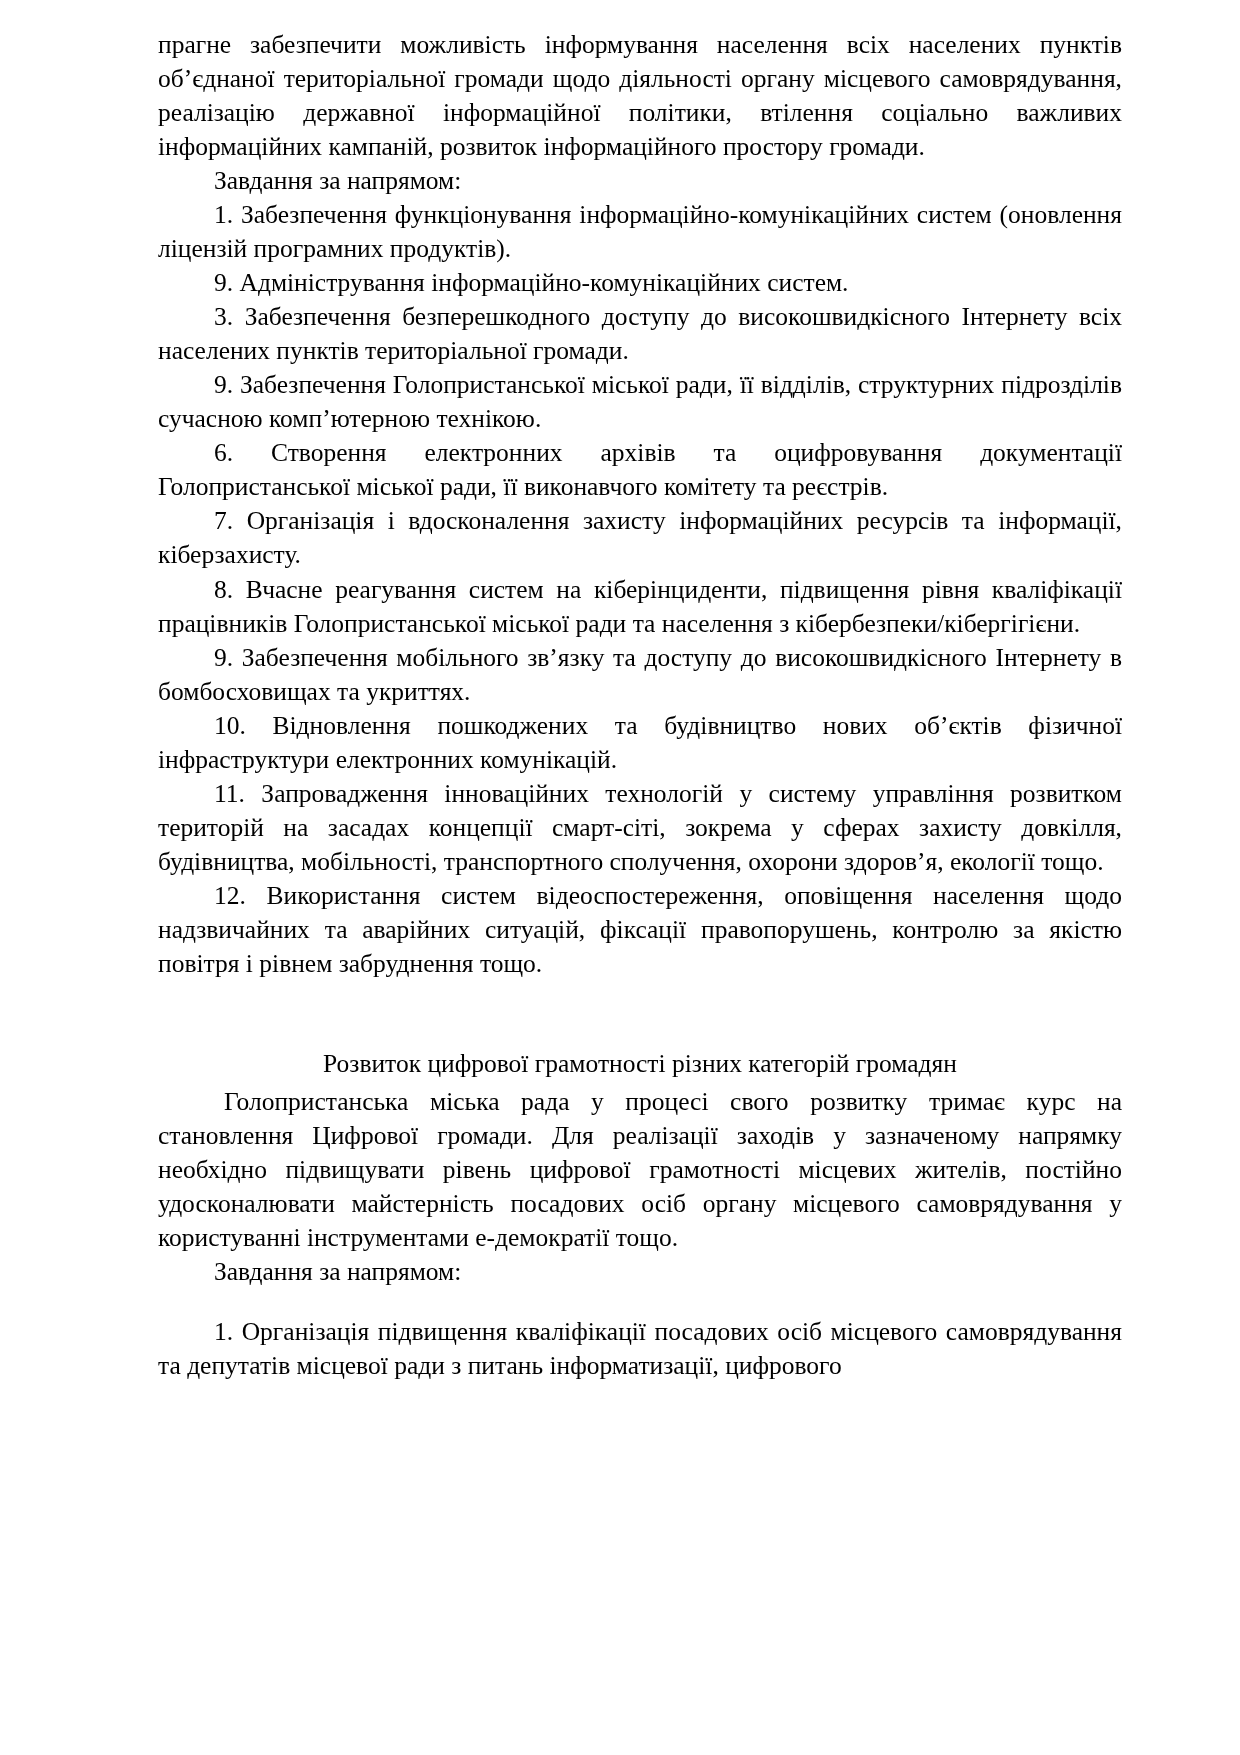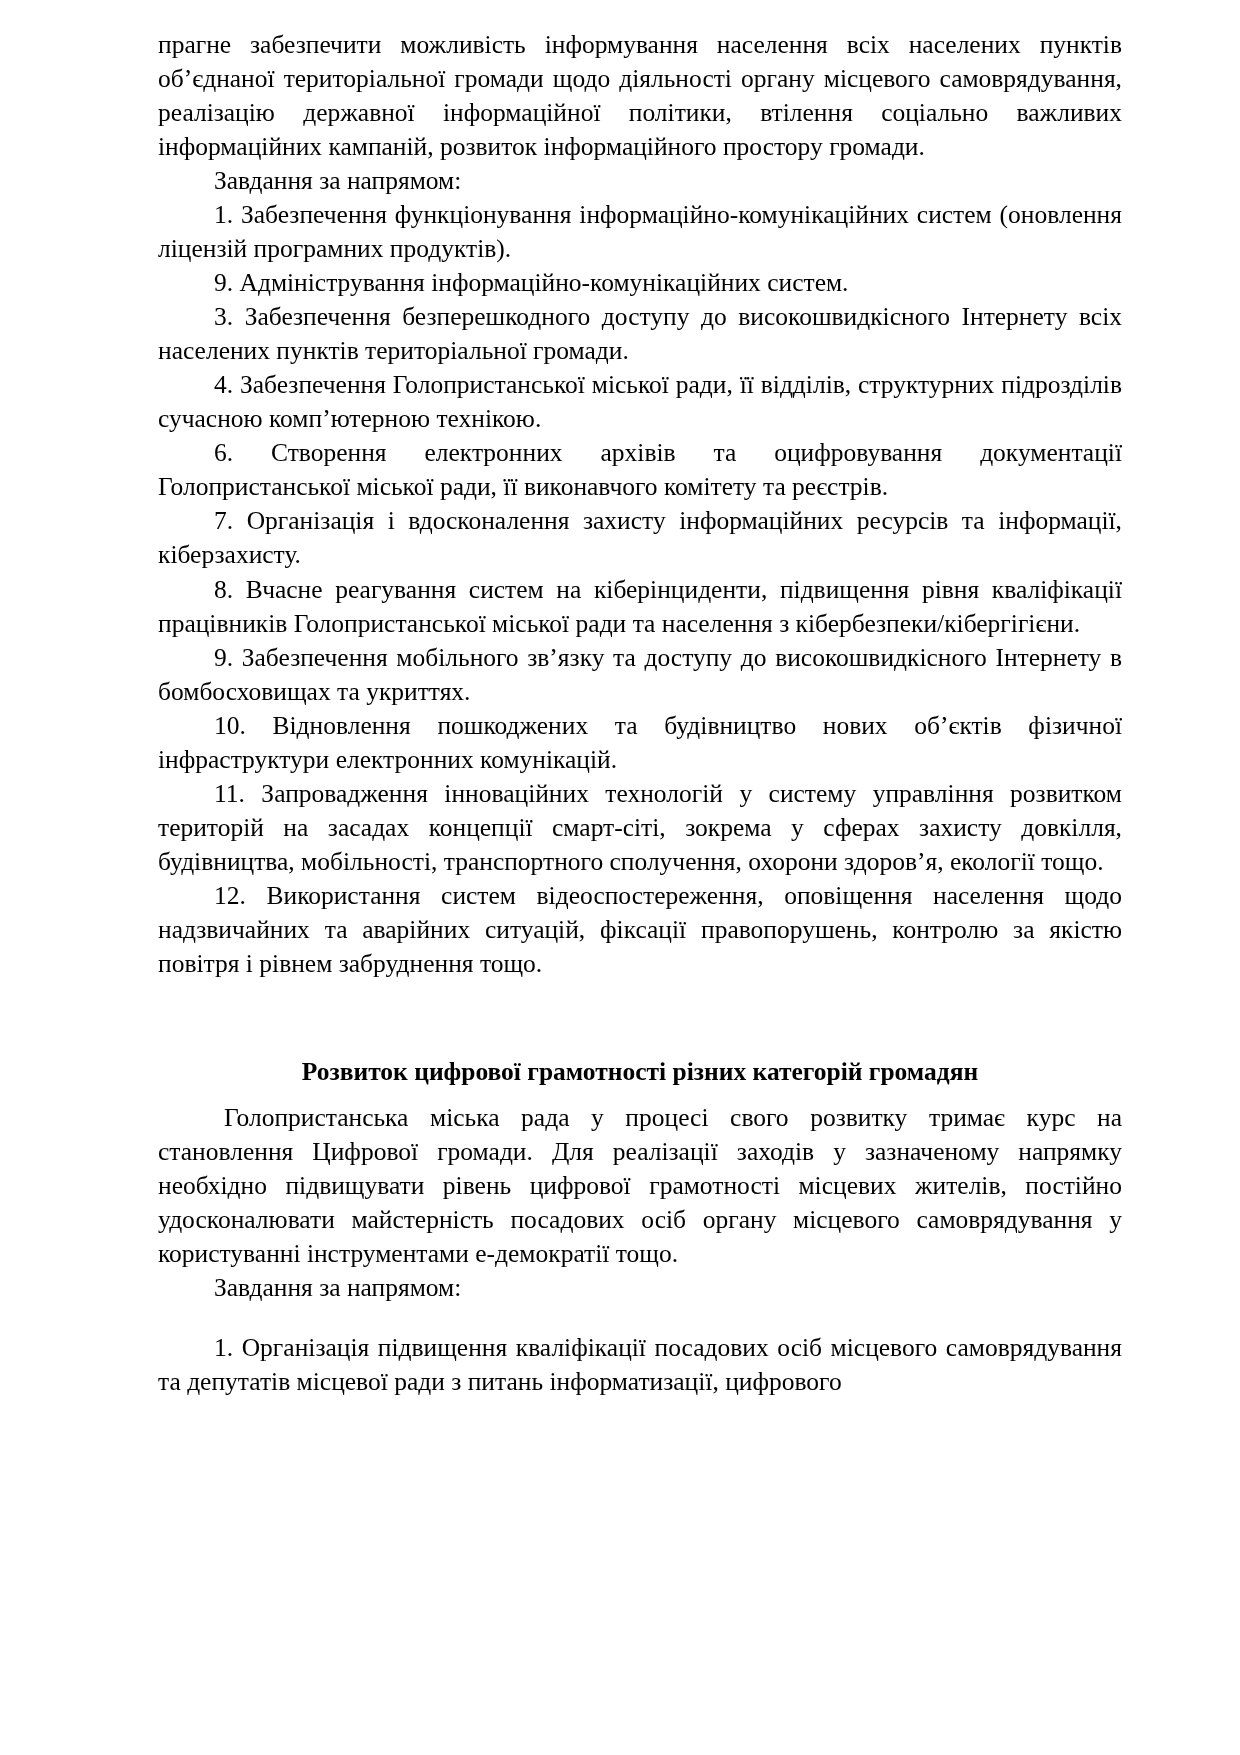--- a/index.html
+++ b/index.html
@@ -32,22 +32,22 @@
     text-align: justify;
   }
   p.indent {
     text-indent: 56px;
   }
   p.indent-wide {
     text-indent: 66px;
   }
   .heading {
     text-align: center;
-    font-weight: bold;
-    margin: 12px;
+    font-weight: normal;
+    margin: 4px;
   }
   .spacer-lg {
     height: 62px;
   }
   .spacer-md {
     height: 26px;
   }
 </style>
 </head>
 <body>
@@ -55,21 +55,21 @@
 <div class="page">
   <div class="doc-body">
 
     <p>прагне забезпечити можливість інформування населення всіх населених пунктів об’єднаної територіальної громади щодо діяльності органу місцевого самоврядування, реалізацію державної інформаційної політики, втілення соціально важливих інформаційних кампаній, розвиток інформаційного простору громади.</p>
 
     <p class="indent">Завдання за напрямом:</p>
 
     <p class="indent">1. Забезпечення функціонування інформаційно-комунікаційних систем (оновлення ліцензій програмних продуктів).</p>
     <p class="indent">9. Адміністрування інформаційно-комунікаційних систем.</p>
     <p class="indent">3. Забезпечення безперешкодного доступу до високошвидкісного Інтернету всіх населених пунктів територіальної громади.</p>
-    <p class="indent">4. Забезпечення Голопристанської міської ради, її відділів, структурних підрозділів сучасною комп’ютерною технікою.</p>
+    <p class="indent">9. Забезпечення Голопристанської міської ради, її відділів, структурних підрозділів сучасною комп’ютерною технікою.</p>
     <p class="indent">6. Створення електронних архівів та оцифровування документації Голопристанської міської ради, її виконавчого комітету та реєстрів.</p>
     <p class="indent">7. Організація і вдосконалення захисту інформаційних ресурсів та інформації, кіберзахисту.</p>
     <p class="indent">8. Вчасне реагування систем на кіберінциденти, підвищення рівня кваліфікації працівників Голопристанської міської ради та населення з кібербезпеки/кібергігієни.</p>
     <p class="indent">9. Забезпечення мобільного зв’язку та доступу до високошвидкісного Інтернету в бомбосховищах та укриттях.</p>
     <p class="indent">10. Відновлення пошкоджених та будівництво нових об’єктів фізичної інфраструктури електронних комунікацій.</p>
     <p class="indent">11. Запровадження інноваційних технологій у систему управління розвитком територій на засадах концепції смарт-сіті, зокрема у сферах захисту довкілля, будівництва, мобільності, транспортного сполучення, охорони здоров’я, екології тощо.</p>
     <p class="indent">12. Використання систем відеоспостереження, оповіщення населення щодо надзвичайних та аварійних ситуацій, фіксації правопорушень, контролю за якістю повітря і рівнем забруднення тощо.</p>
 
     <div class="spacer-lg"></div>
 

